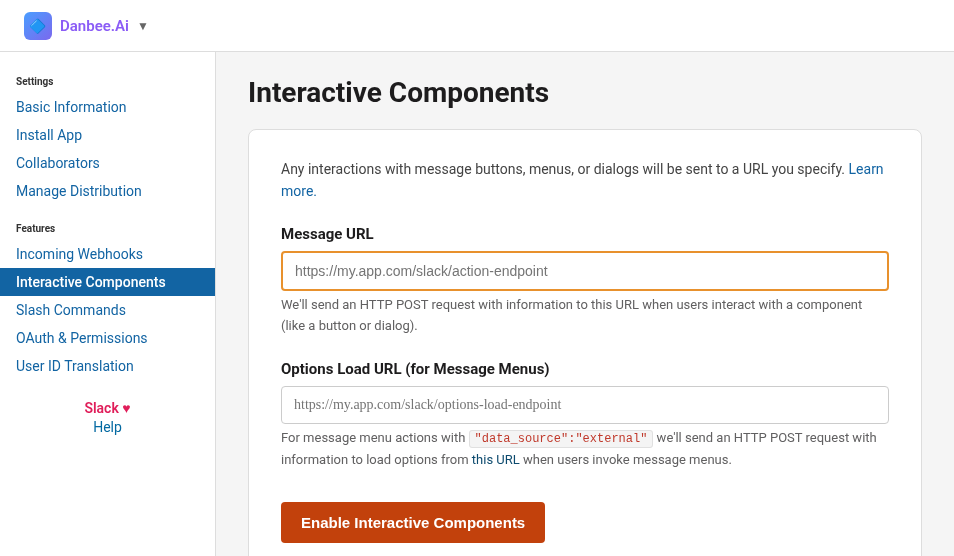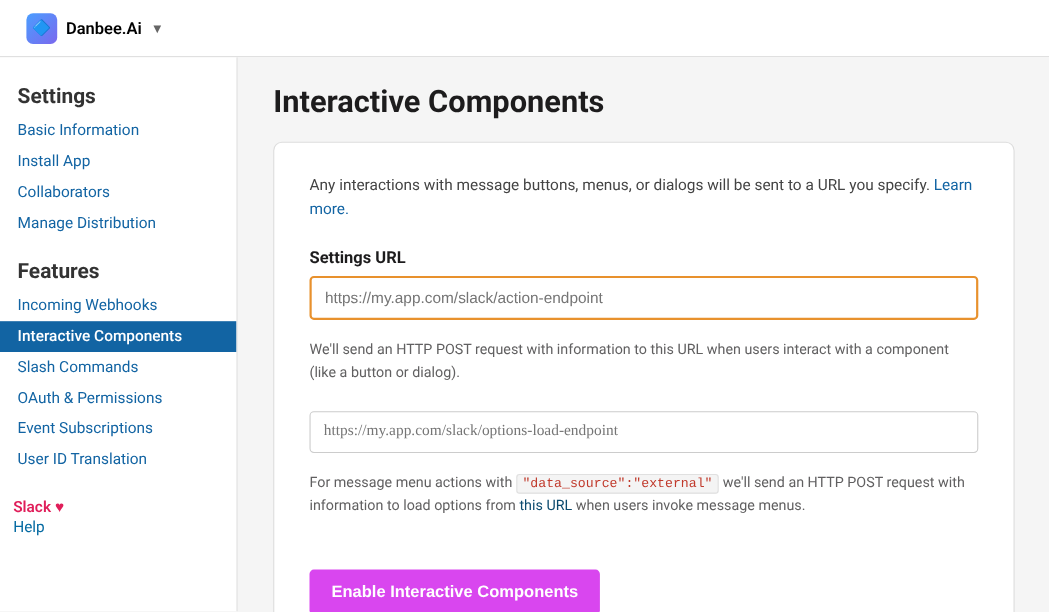--- a/index.html
+++ b/index.html
@@ -32,42 +32,42 @@
       display: flex;
       align-items: center;
       justify-content: center;
       color: white;
       font-size: 14px;
     }
 
     .app-name {
       font-weight: 600;
       font-size: 15px;
-      color: #000000;
+      color: #8b5cf6;
     }
 
     .chevron-icon { color: #666; font-size: 12px; }
 
     .layout {
       display: flex;
       flex: 1;
       overflow: hidden;
     }
 
     .sidebar {
       width: 216px;
       background: #fff;
       border-right: 1px solid #ddd;
       padding: 16px 0;
       overflow-y: auto;
       flex-shrink: 0;
     }
 
     .sidebar-section-title {
-      font-size: 19px;
+      font-size: 10px;
       font-weight: 700;
       color: #333;
       padding: 8px 16px 6px;
       text-transform: none;
     }
 
     .sidebar-item {
       padding: 6px 16px;
       font-size: 14px;
       color: #1264a3;
@@ -123,21 +123,21 @@
     }
 
     .url-input {
       width: 100%;
       padding: 10px 12px;
       border: 2px solid #e8912d;
       border-radius: 4px;
       font-size: 14px;
       color: #999;
       outline: none;
-      margin-bottom: 18px;
+      margin-bottom: 4px;
     }
     .url-input.normal-border { border: 1px solid #ccc; font-family: Liberation Serif, serif; }
 
     .help-text {
       font-size: 13px;
       color: #616061;
       line-height: 1.6;
       margin-bottom: 24px;
     }
 
@@ -150,35 +150,36 @@
       font-family: 'Courier New', monospace;
       font-size: 12px;
     }
 
     .help-text .link-text {
       color: #0c4a6e;
       text-decoration: none;
     }
 
     .enable-btn {
-      background: #d946ef;
+      background: #c2410c;
       color: #fff;
       border: none;
       padding: 12px 20px;
       border-radius: 4px;
       font-size: 15px;
       font-weight: 600;
       cursor: pointer;
-      margin-top: 22px;
+      margin-top: 8px;
       text-align: right;
     }
 
     .slack-footer {
       padding: 12px 12px 4px;
       margin-top: 8px;
+      text-align: center;
     }
     .slack-heart {
       color: #e01e5a;
       font-size: 14px;
       font-weight: 600;
     }
     .slack-heart span { color: #e01e5a; }
     .help-link {
       display: block;
       color: #0369a1;
@@ -209,46 +210,46 @@
     <a class="sidebar-item">Collaborators</a>
     <a class="sidebar-item">Manage Distribution</a>
 
     <div class="section-gap"></div>
 
     <div class="sidebar-section-title">Features</div>
     <a class="sidebar-item">Incoming Webhooks</a>
     <a class="sidebar-item active">Interactive Components</a>
     <a class="sidebar-item">Slash Commands</a>
     <a class="sidebar-item">OAuth &amp; Permissions</a>
-    <a class="sidebar-item">Event Subscriptions</a>
     <a class="sidebar-item">User ID Translation</a>
 
     <div class="slack-footer">
       <div class="slack-heart">
         <span>Slack</span> <span>♥</span>
       </div>
       <a class="help-link">Help</a>
     </div>
   </nav>
 
   <main class="main-content">
     <h1 class="page-title">Interactive Components</h1>
 
     <div class="content-card">
       <p class="description-text">
         <span>Any interactions with message buttons, menus, or dialogs will be sent to a URL you specify.</span>
         <a class="learn-more-link">Learn more.</a>
       </p>
 
-      <div class="field-label">Settings URL</div>
+      <div class="field-label">Message URL</div>
       <input class="url-input" type="text" placeholder="https://my.app.com/slack/action-endpoint" style="">
       <p class="help-text">
         <span>We'll send an HTTP POST request with information to this URL when users interact with a component (like a button or dialog).</span>
       </p>
 
+      <div class="field-label">Options Load URL (for Message Menus)</div>
       <input class="url-input normal-border" type="text" placeholder="https://my.app.com/slack/options-load-endpoint" style="">
       <p class="help-text">
         <span>For message menu actions with </span><span class="code-inline">"data_source":"external"</span><span> we'll send an HTTP POST request with information to load options from </span><a class="link-text">this URL</a><span> when users invoke message menus.</span>
       </p>
 
       <button class="enable-btn">Enable Interactive Components</button>
     </div>
   </main>
 </div>
 

